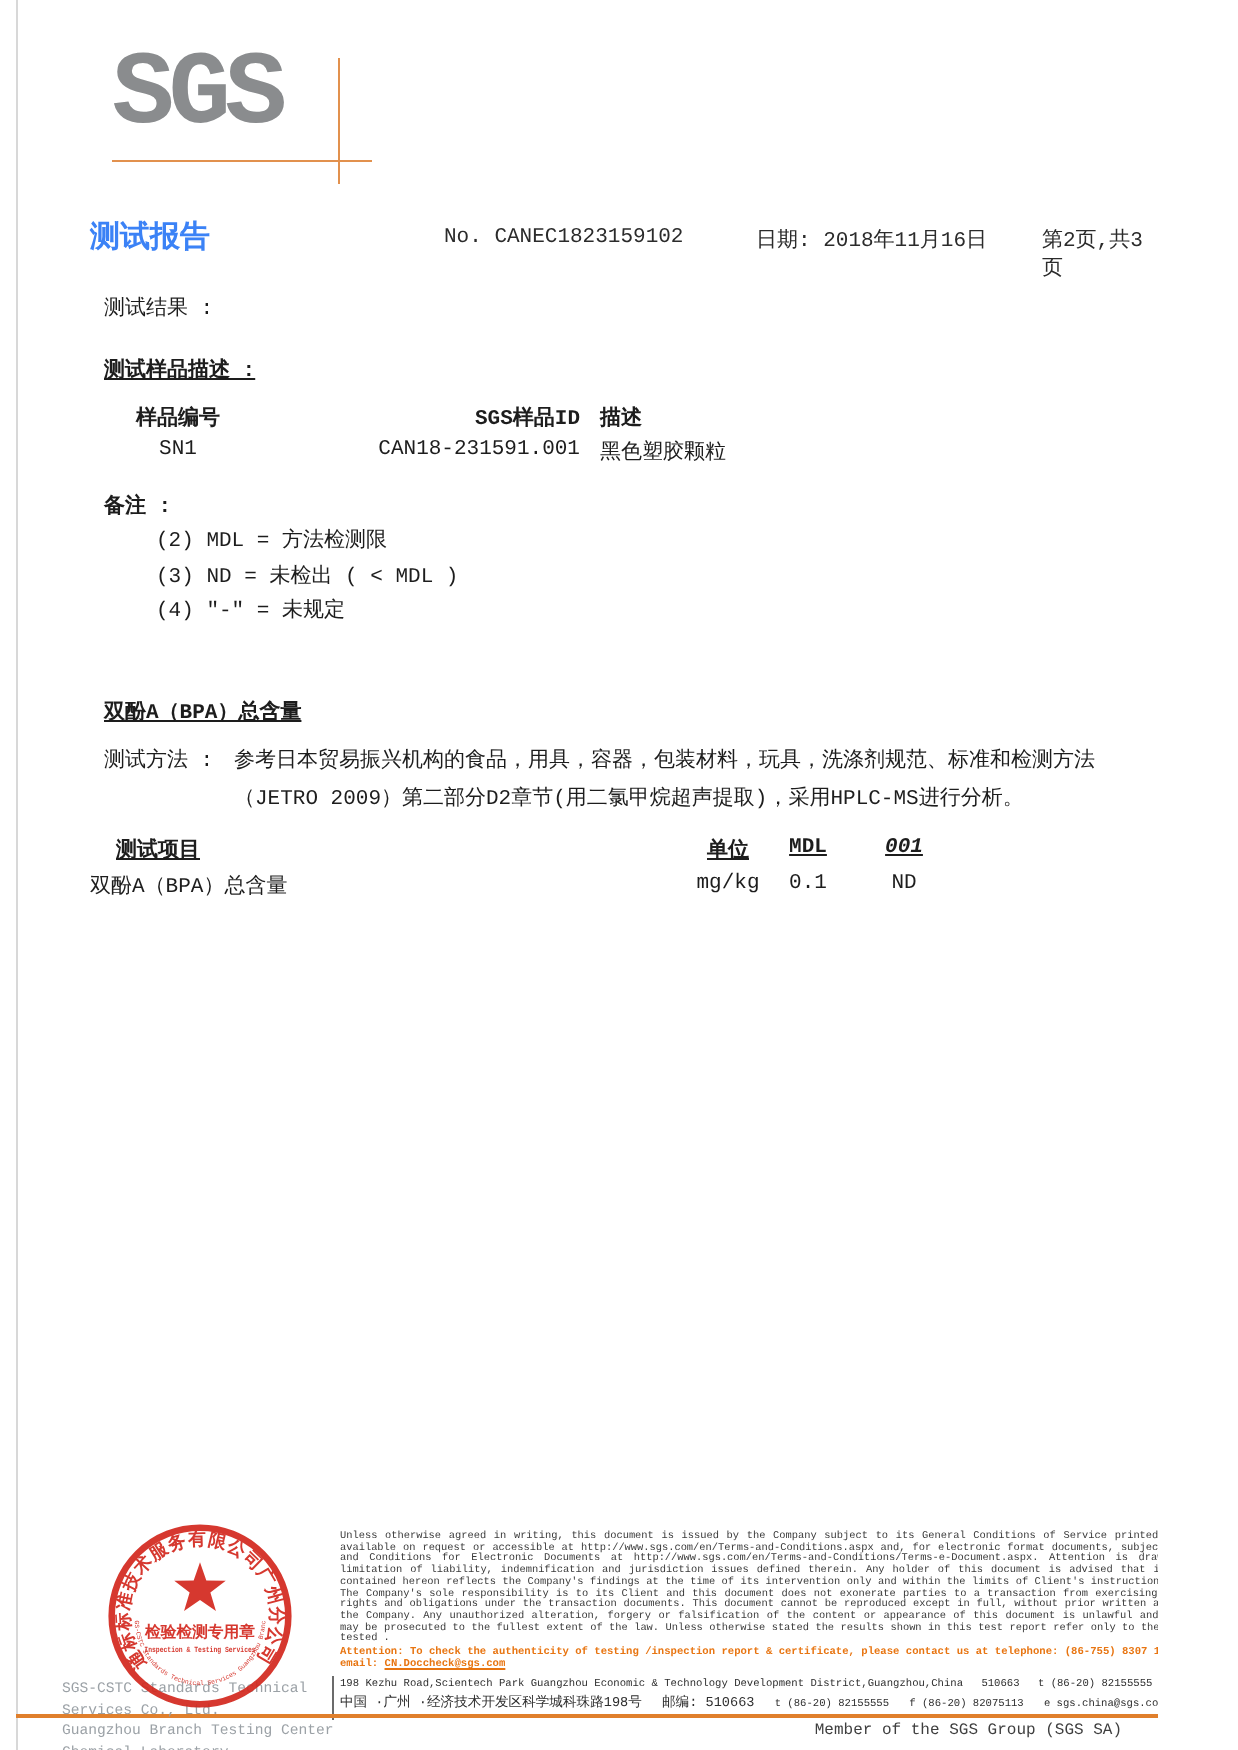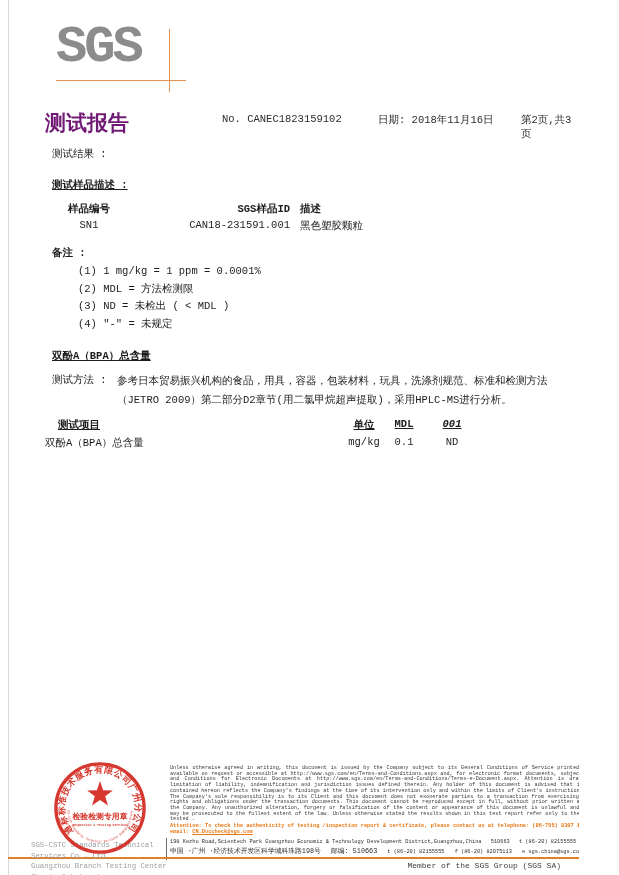--- a/index.html
+++ b/index.html
@@ -13,21 +13,21 @@
   .edge-left { left:8px; } .edge-right { left:610px; }
 
   
   .sgs-logo {
     position:absolute; left:56px; top:22px; font-size:52px; font-weight:800;
     letter-spacing:-3px; color:#8a8c8e; line-height:1;
   }
   .logo-hline { position:absolute; left:56px; top:80px; width:130px; height:1px; background:#e2914e; }
   .logo-vline { position:absolute; left:169px; top:29px; width:1px; height:63px; background:#e2914e; }
 
-  .report-title { position:absolute; left:45px; top:109px; font-size:21px; font-weight:bold; color:#701a75; }
+  .report-title { position:absolute; left:45px; top:109px; font-size:15px; font-weight:bold; color:#3b82f6; }
   .hmeta { position:absolute; top:113px; font-size:10.5px; color:#2b2b2b; }
   .report-no { left:222px; } .report-date { left:378px;text-align:center; } .report-page { left:521px; }
 
   
   .lbl { position:absolute; font-size:10.5px; color:#1d1d1d; }
   .bold { font-weight:bold; }
   .ul { text-decoration:underline; }
   .it { font-style:italic; }
 
   .srow { position:absolute; left:0; width:619px; font-size:10.5px; }
@@ -87,21 +87,20 @@
     <span class="s-c3">描述</span>
   </div>
   <div class="srow" style="top:219px;">
     <span class="s-c1">SN1</span>
     <span class="s-c2">CAN18-231591.001</span>
     <span class="s-c3">黑色塑胶颗粒</span>
   </div>
 
   <div class="lbl bold" style="left:52px; top:246px;">备注 :</div>
   <div class="notes">
-    <div>(1) 1 mg/kg = 1 ppm = 0.0001%</div>
     <div>(2) MDL = 方法检测限</div>
     <div>(3) ND = 未检出 ( &lt; MDL )</div>
     <div>(4) "-" = 未规定</div>
   </div>
 
   <div class="lbl bold ul" style="left:52px; top:349px;">双酚A（BPA）总含量</div>
   <div class="lbl" style="left:52px; top:373px;">测试方法 :</div>
   <div class="method-text">参考日本贸易振兴机构的食品，用具，容器，包装材料，玩具，洗涤剂规范、标准和检测方法（JETRO 2009）第二部分D2章节(用二氯甲烷超声提取)，采用HPLC-MS进行分析。</div>
 
   <div class="rrow bold" style="top:418px;">

